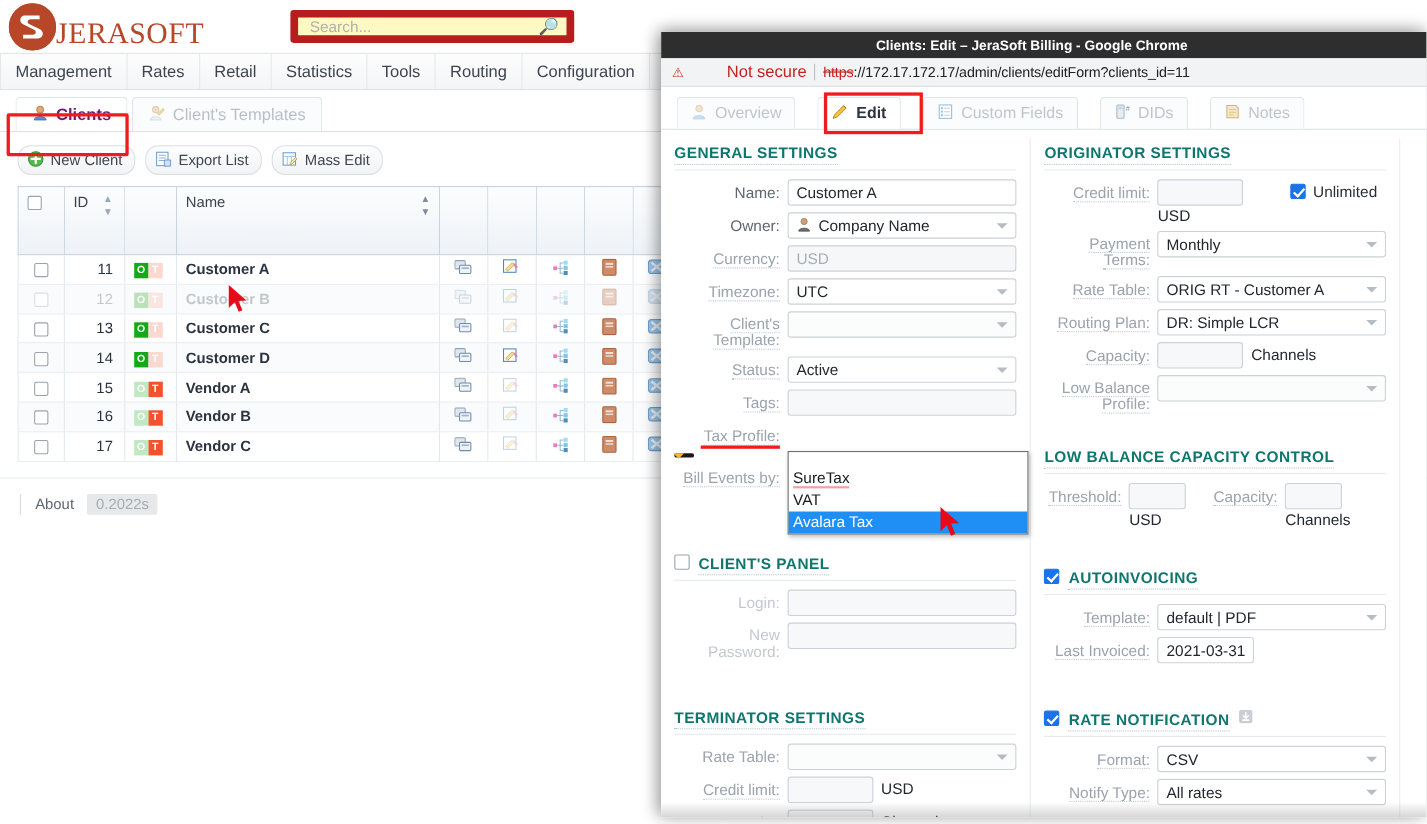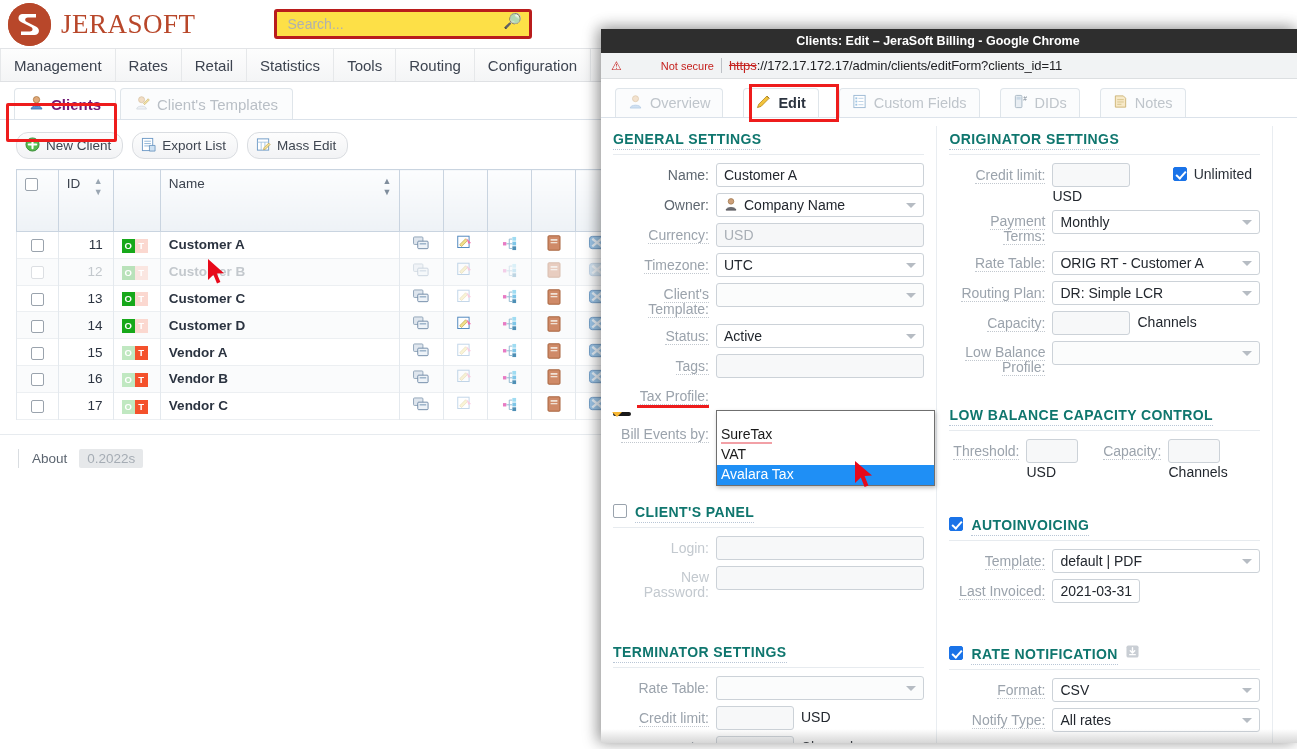--- a/index.html
+++ b/index.html
@@ -10,34 +10,34 @@
     font-size: 13px;
     background: #ffffff;
     overflow: hidden;
     position: relative;
   }
 
   
   #bg-app { position:absolute; inset:0; background:#ffffff; }
 
   .topbar { height:48px; display:flex; align-items:center; background:#fff; padding-left:8px; }
-  .logo-wrap { display:flex; align-items:center; gap:10px; }
+  .logo-wrap { display:flex; align-items:flex-end; }
   .logo-mark {
     width:43px; height:43px; border-radius:50%;
     background:#b8472a; position:relative; flex:none;
   }
   .logo-mark svg { position:absolute; left:0; top:0; }
   .logo-text {
     color:#b8472a; font-family:"Liberation Serif", serif;
     font-size:27px; letter-spacing:0.5px;
   }
   .search-box {
     margin-left:78px; width:258px; height:30px;
-    border:3px solid #b91c1c; border-radius:3px;
-    background:#fde047; display:flex; 
+    border:7px solid #b91c1c; border-radius:3px;
+    background:#fef9c3; display:flex; align-items:center;
     padding:0 6px 0 9px;
   }
   .search-box input {
     border:0; outline:0; flex:1; font-size:14px; color:#555;
     font-family:"Liberation Sans", sans-serif; background:transparent;
   }
   .search-box input::placeholder { color:#b0b0b0; }
   .search-ico { color:#4a7fb5; font-size:15px; transform:scaleX(-1); }
 
   .menubar {
@@ -135,21 +135,21 @@
     height:24px; background:#2e2e2e; color:#fff;
     font-size:12.5px; font-weight:bold; display:flex;
     align-items:center; justify-content:center; padding-right:22px;
   }
   .ch-omni {
     height:26px; background:#f1f3f4; display:flex; align-items:center;
     gap:7px; padding-left:10px; font-size:13px;
     border-bottom:1px solid #dcdfe1;
   }
   .warn-tri { color:#c5221f; font-size:12px; }
-  .notsecure { color:#c5221f; font-size:11px;padding-left:32px; }
+  .notsecure { color:#c5221f; font-size:15px;padding-left:32px; }
   .omni-div { width:1px; height:15px; background:#bdc1c6; }
   .url { color:#202124; font-size:13px; letter-spacing:-0.1px; }
   .url .strike { text-decoration:line-through; color:#c5221f; }
 
   .ch-page {
     position:absolute; left:0; top:50px; right:0; bottom:0;
     background:#ffffff; overflow:hidden;
   }
   .inner-tabs {
     display:flex; align-items:flex-end; gap:20px;

